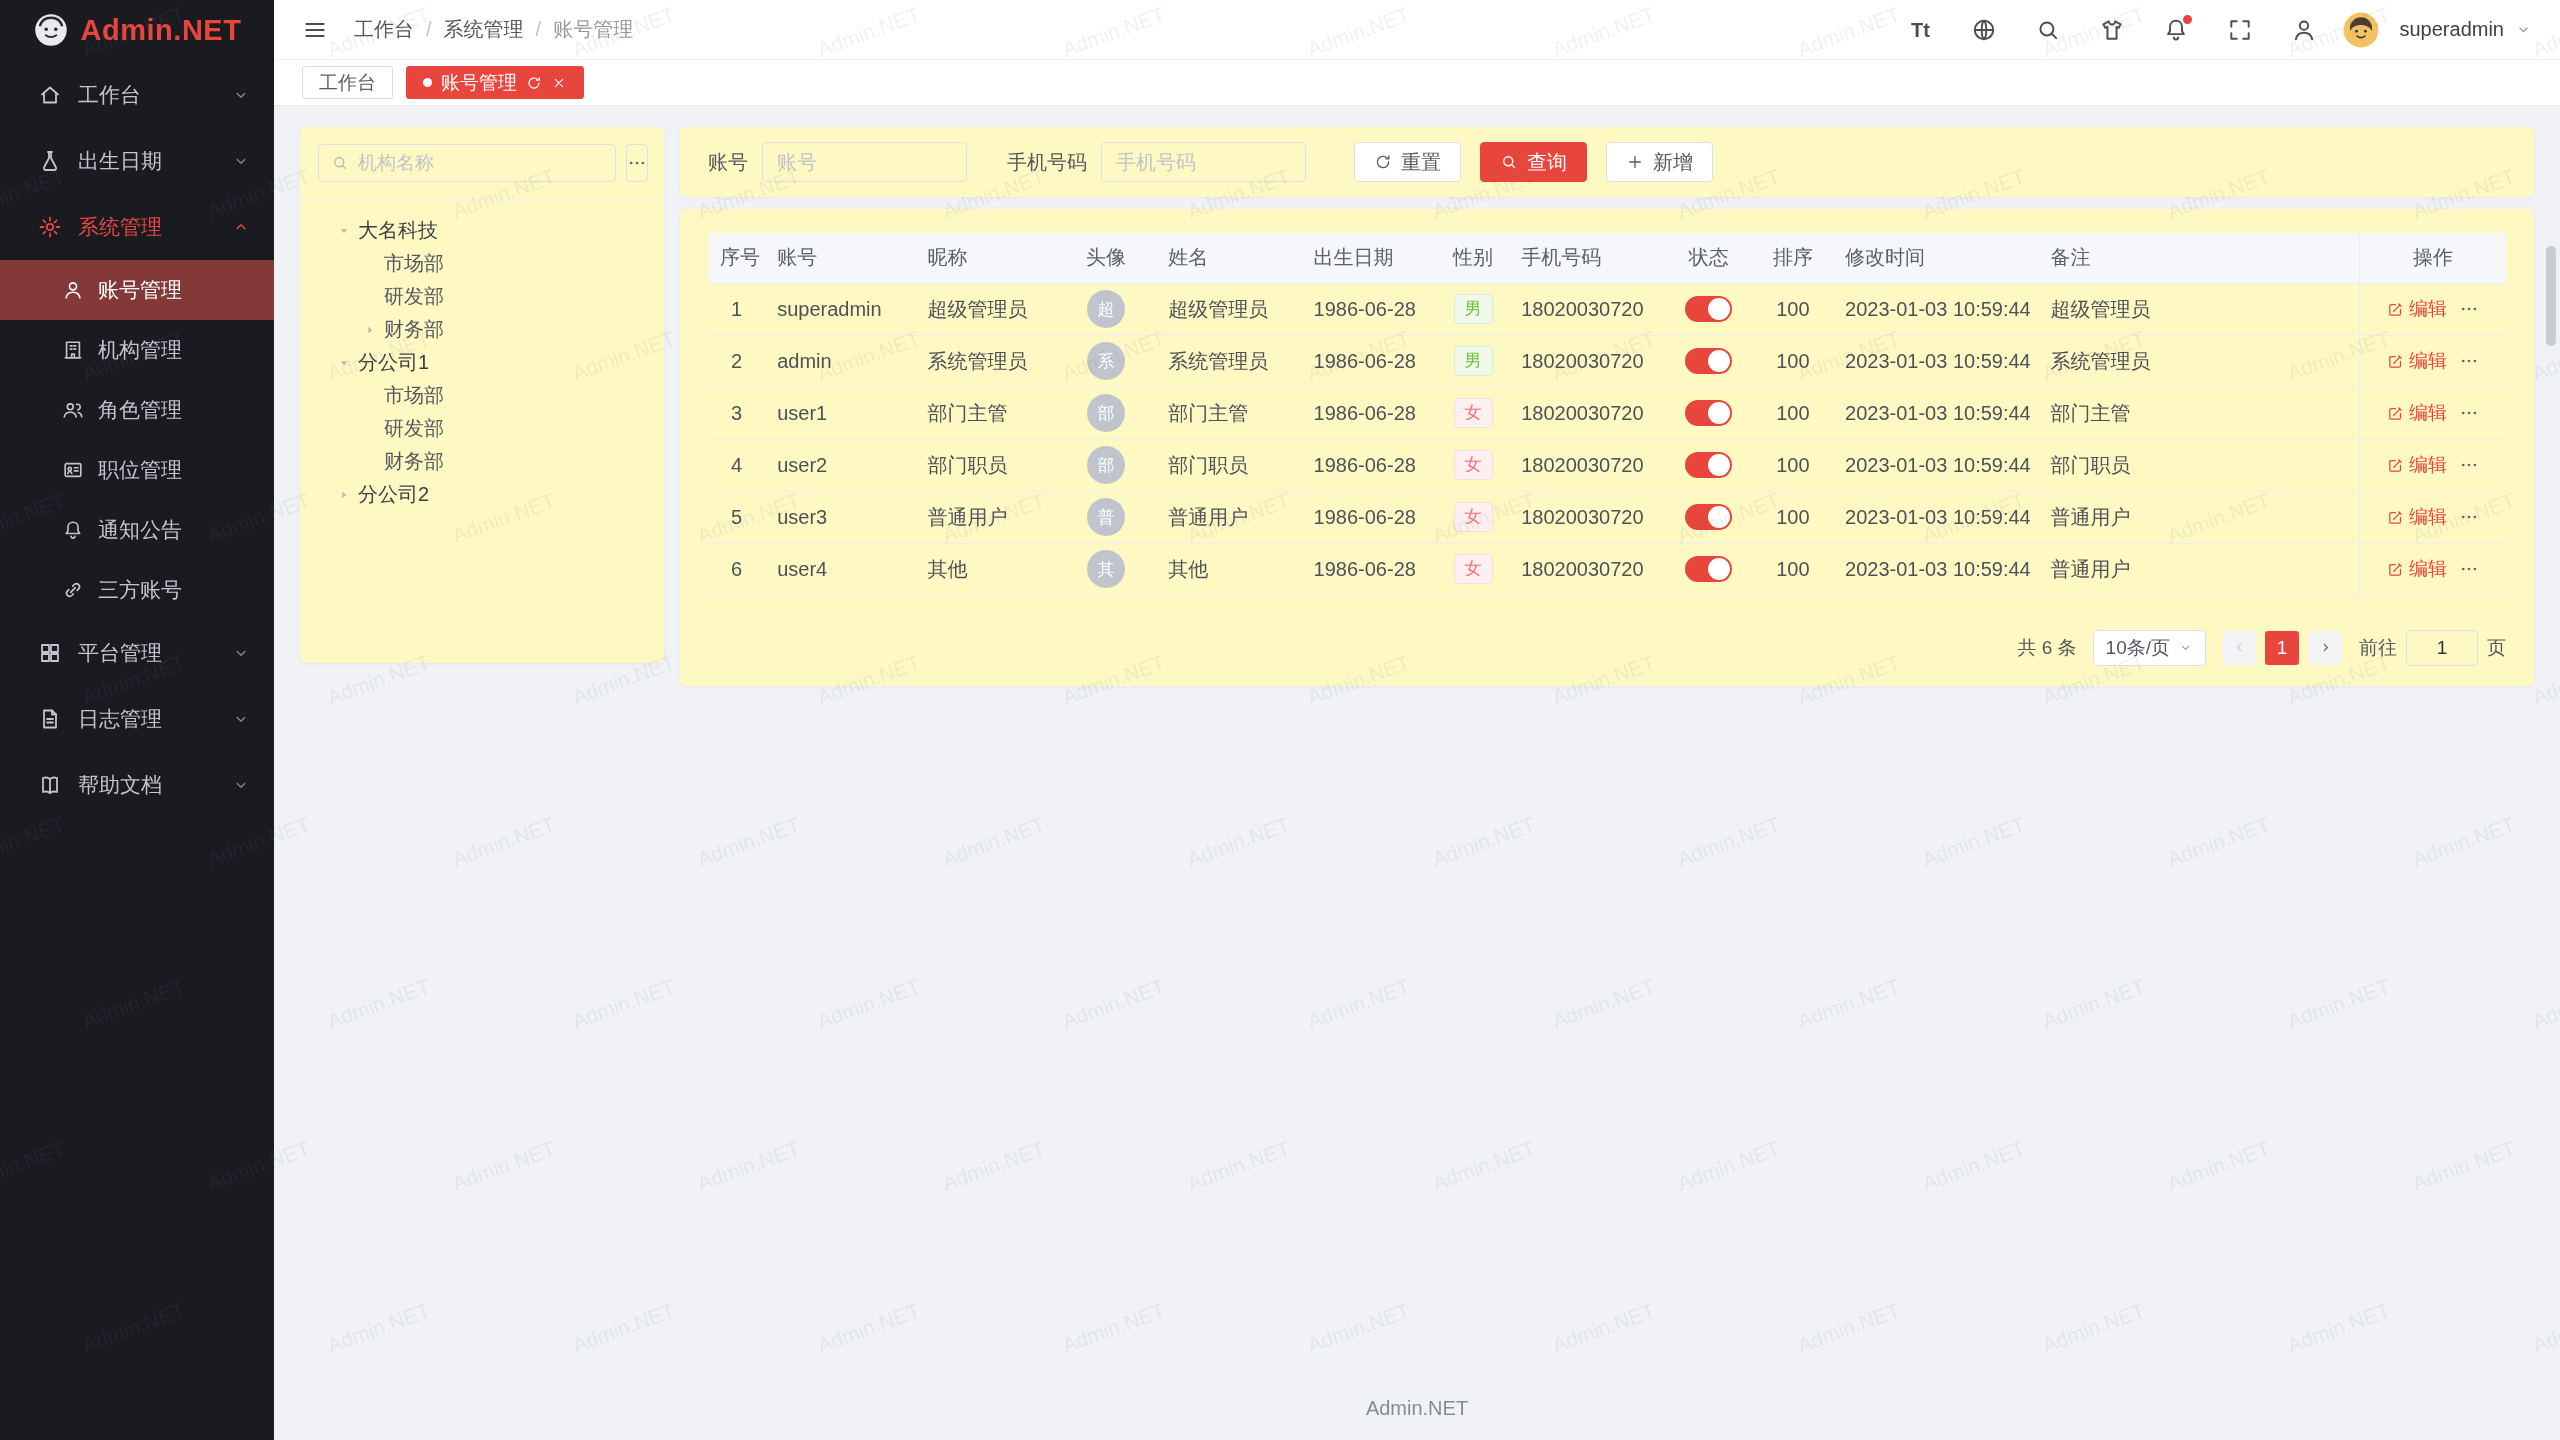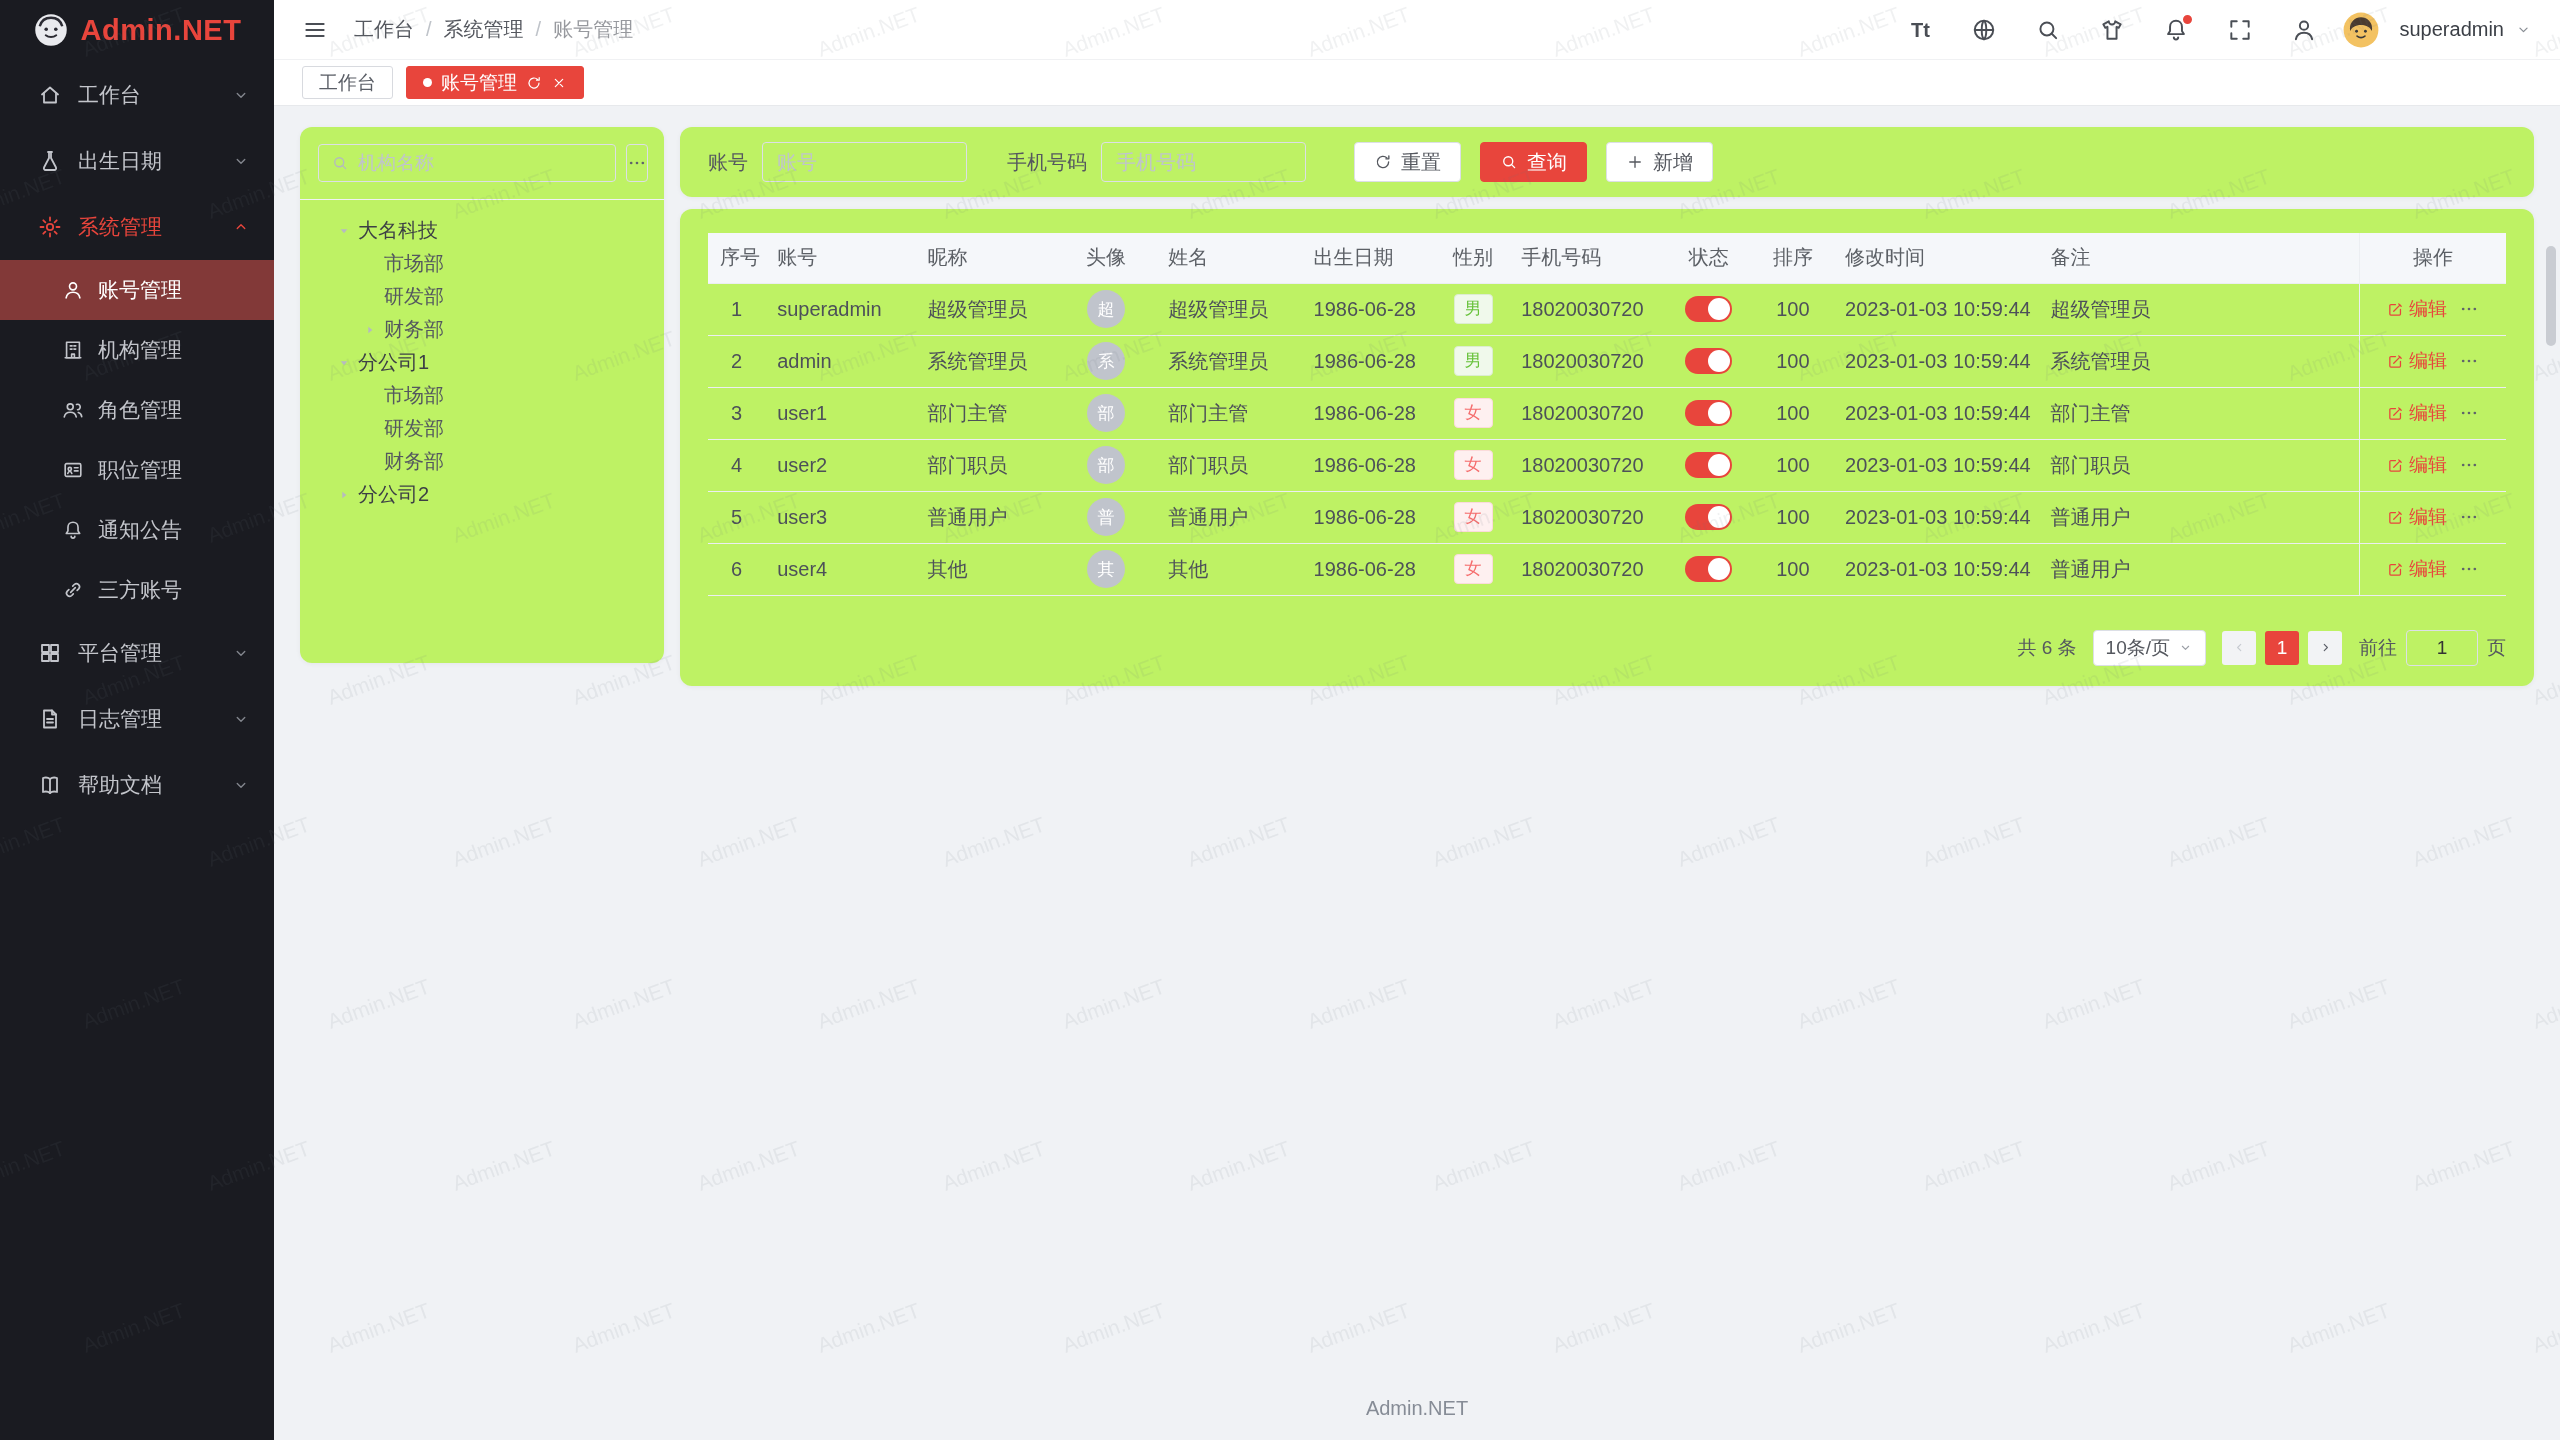--- a/index.html
+++ b/index.html
@@ -44,21 +44,21 @@
 
   
   .tabbar{height:46px;background:#fff;display:flex;align-items:center;gap:13px;padding:0 28px;border-bottom:1px solid #e7e9ec;flex:none}
   .tab{height:33px;display:inline-flex;align-items:center;gap:9px;padding:0 16px;border:1px solid #d8dadf;border-radius:3px;background:#fff;font-size:19px;color:#5a5e66;cursor:pointer}
   .tab.active{background:#e8453c;border-color:#e8453c;color:#fff}
   .tab-dot{width:9px;height:9px;border-radius:50%;background:#fff}
   .tab-ic{width:16px;height:16px}
 
   
   .content{flex:1;display:flex;align-items:flex-start;gap:16px;padding:21px 26px;overflow:hidden}
-  .card{background:#bef264;border-radius:12px;box-shadow:0 1px 5px rgba(0,0,0,.05)}
+  .card{background:#fef9c3;border-radius:6px;box-shadow:0 1px 5px rgba(0,0,0,.05)}
 
   
   .tree-card{width:364px;height:536px;flex:none;display:flex;flex-direction:column}
   .tree-search{display:flex;gap:10px;padding:17px 18px;border-bottom:1px solid #f0f2f4}
   .search-box{flex:1;height:38px;border:1px solid #dcdfe6;border-radius:4px;display:flex;align-items:center;gap:9px;padding:0 12px}
   .search-box .sicon{width:18px;height:18px;color:#b4b9c0;flex:none}
   .search-box input{flex:1;font-size:19px;color:#333;min-width:0}
   .search-box input::placeholder{color:#bfc4cc}
   .more-btn{width:46px;height:38px;border:1px solid #dcdfe6;border-radius:4px;color:#5f636b;display:flex;align-items:center;justify-content:center}
   .more-btn span{width:20px;height:20px;display:block}

